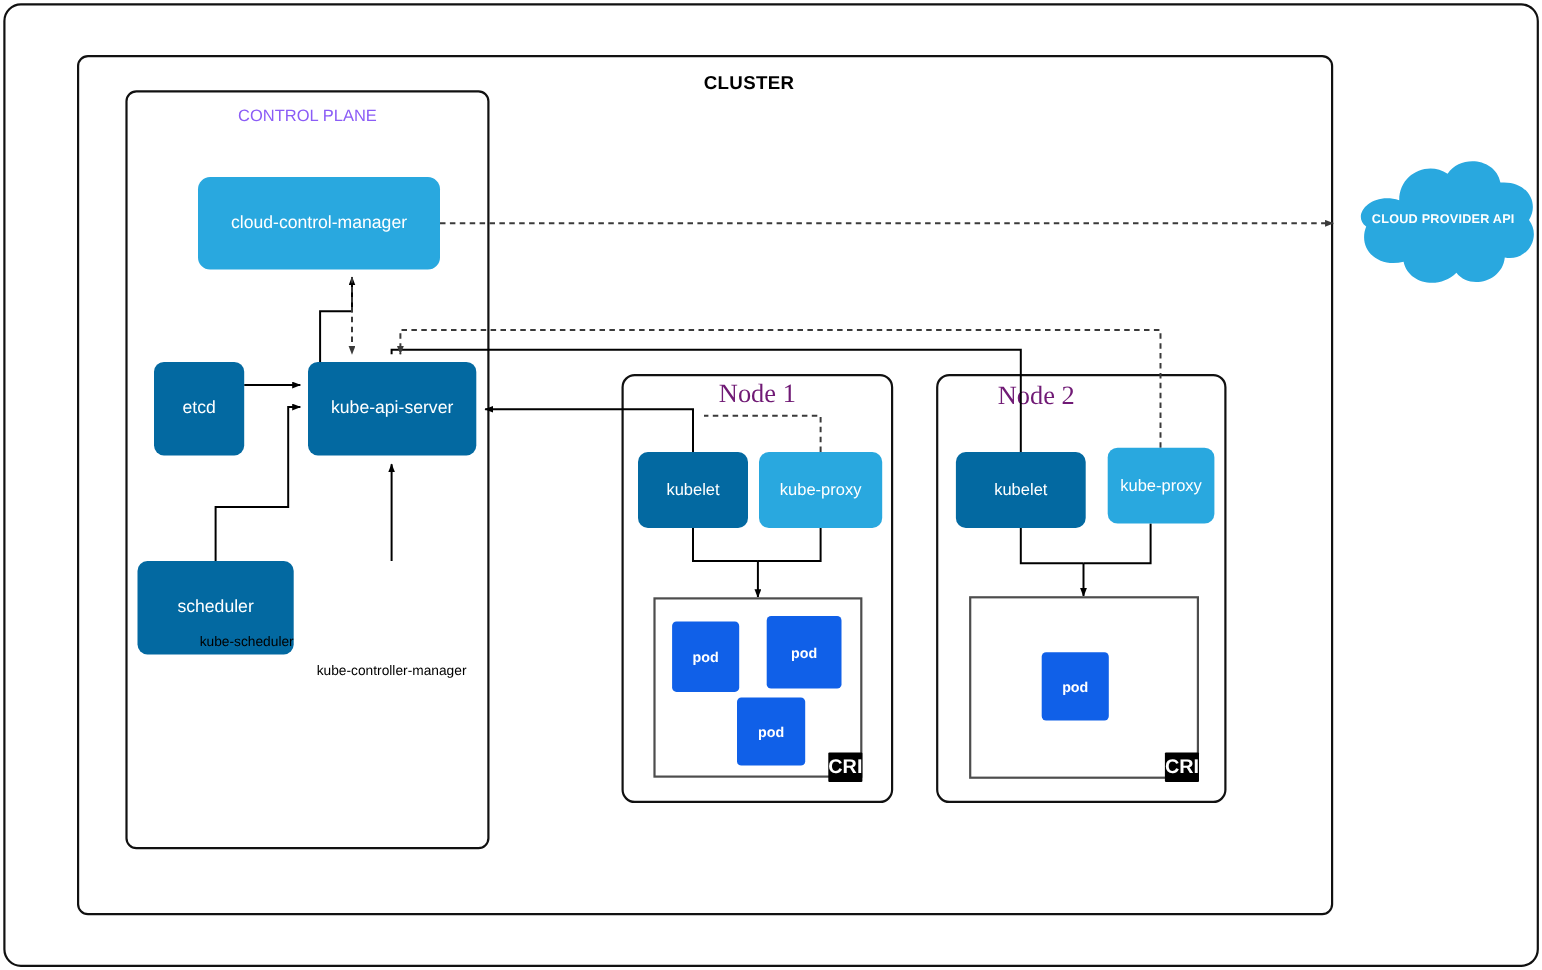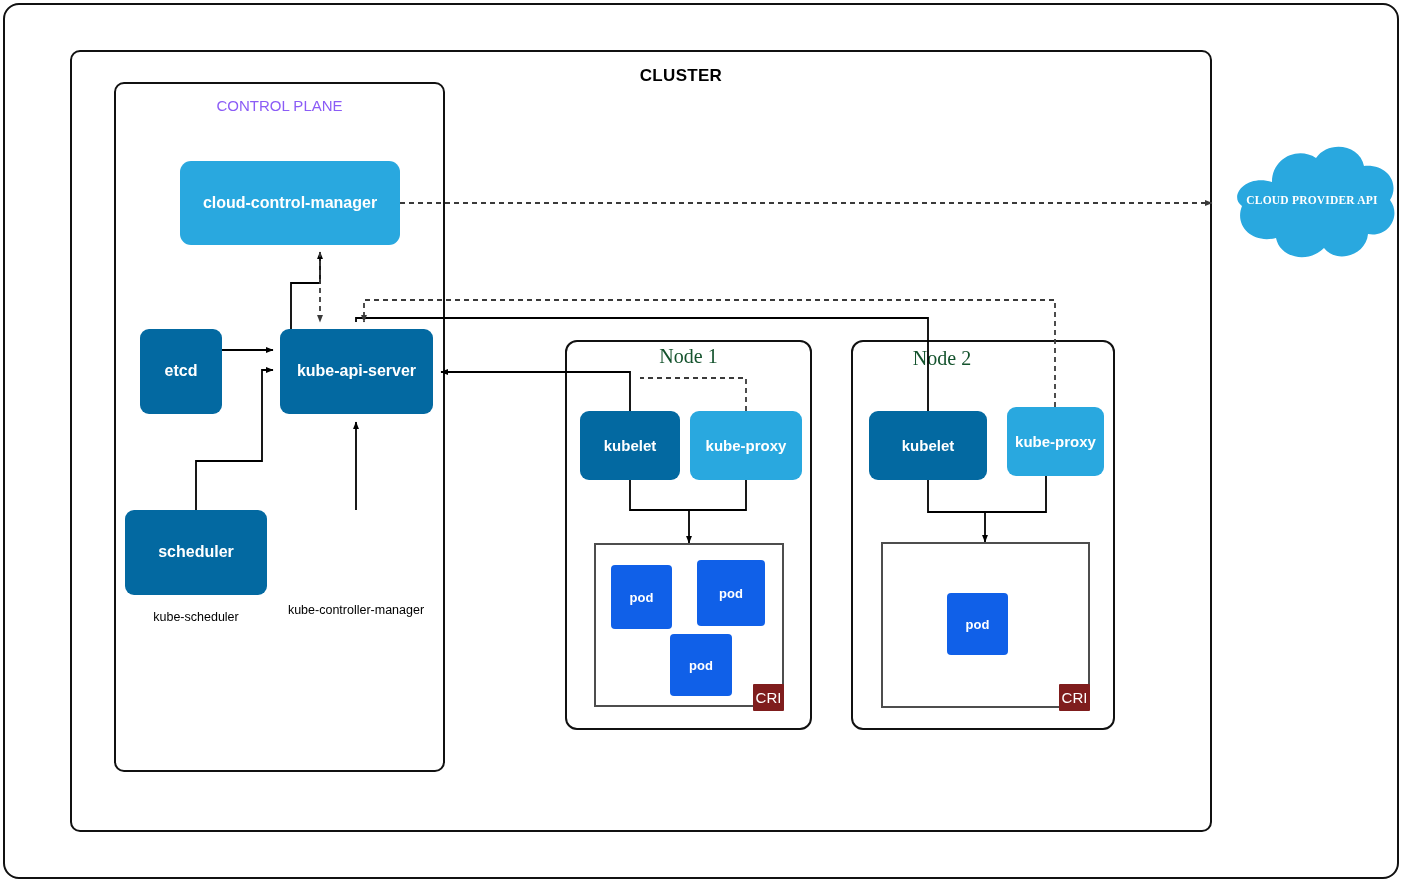--- a/index.html
+++ b/index.html
@@ -57,37 +57,37 @@
     position: absolute;
     left: 114px; top: 97px; width: 331px;
     text-align: center;
     font-size: 15px;
     color: #8b5cf6;
     white-space: nowrap;
   }
   .node-title {
     position: absolute;
     font-family: "Liberation Serif", serif;
-    font-size: 20px;
-    color: #14532d;
+    font-size: 24px;
+    color: #701a75;
     text-align: center;
     white-space: nowrap;
   }
   #node1-title { left: 565px; top: 345px; width: 247px; }
   #node2-title { left: 810px; top: 347px; width: 264px; }
 
   
   .box {
     position: absolute;
     box-sizing: border-box;
     display: flex;
     align-items: center;
     justify-content: center;
     color: #ffffff;
-    font-weight: bold;
+    font-weight: normal;
     text-align: left;
     border-radius: 9px;
     line-height: 1.15;
     user-select: none;
   }
   .box.dark  { background: #0369a1; }
   .box.light { background: #29A8DF; }
 
   #cloud-control-manager { left: 180px; top: 161px; width: 220px; height: 84px; font-size: 16px; border-radius: 11px; }
   #etcd                  { left: 140px; top: 329px; width: 82px;  height: 85px; font-size: 16px; }
@@ -112,62 +112,61 @@
     align-items: center;
     justify-content: center;
   }
   #node1-pod-1 { left: 611px; top: 565px; width: 61px; height: 64px; }
   #node1-pod-2 { left: 697px; top: 560px; width: 68px; height: 66px; }
   #node1-pod-3 { left: 670px; top: 634px; width: 62px; height: 62px; }
   #node2-pod-1 { left: 947px; top: 593px; width: 61px; height: 62px; }
 
   .cri-badge {
     position: absolute;
-    background: #7f1d1d;
-    color: #ffffff;
-    font-weight: normal;
-    font-size: 15px;
+    background: #000000;
+    color: #ffffff;
+    font-weight: bold;
+    font-size: 18px;
     display: flex;
     align-items: center;
     justify-content: center;
     border-radius: 1px;
   }
   #node1-cri { left: 753px; top: 684px; width: 31px; height: 27px; }
   #node2-cri { left: 1059px; top: 684px; width: 31px; height: 27px; }
 
   
   .caption {
     position: absolute;
     font-size: 12.5px;
     color: #000000;
     text-align: center;
     white-space: nowrap;
   }
-  #kube-scheduler-caption          { left: 125px; top: 610px; width: 142px; }
+  #kube-scheduler-caption          { left: 125px; top: 576px; width: 142px; text-align: right; }
   #kube-controller-manager-caption { left: 272px; top: 603px; width: 168px; }
 
   
   #cloud-provider-api {
     position: absolute;
     left: 1220px; top: 138px;
     width: 182px; height: 132px;
   }
   #cloud-provider-api svg { display: block; }
   #cloud-label {
     position: absolute;
     left: 1228px; top: 194px;
     width: 168px;
     text-align: center;
     color: #ffffff;
     font-weight: bold;
     font-size: 11.5px;
     letter-spacing: 0.2px;
     white-space: nowrap;
     pointer-events: none;
-    font-family: Liberation Serif, serif;
   }
 
   
   #connectors {
     position: absolute;
     left: 0; top: 0;
     width: 1402px; height: 882px;
     pointer-events: none;
   }
   #connectors .solid {

